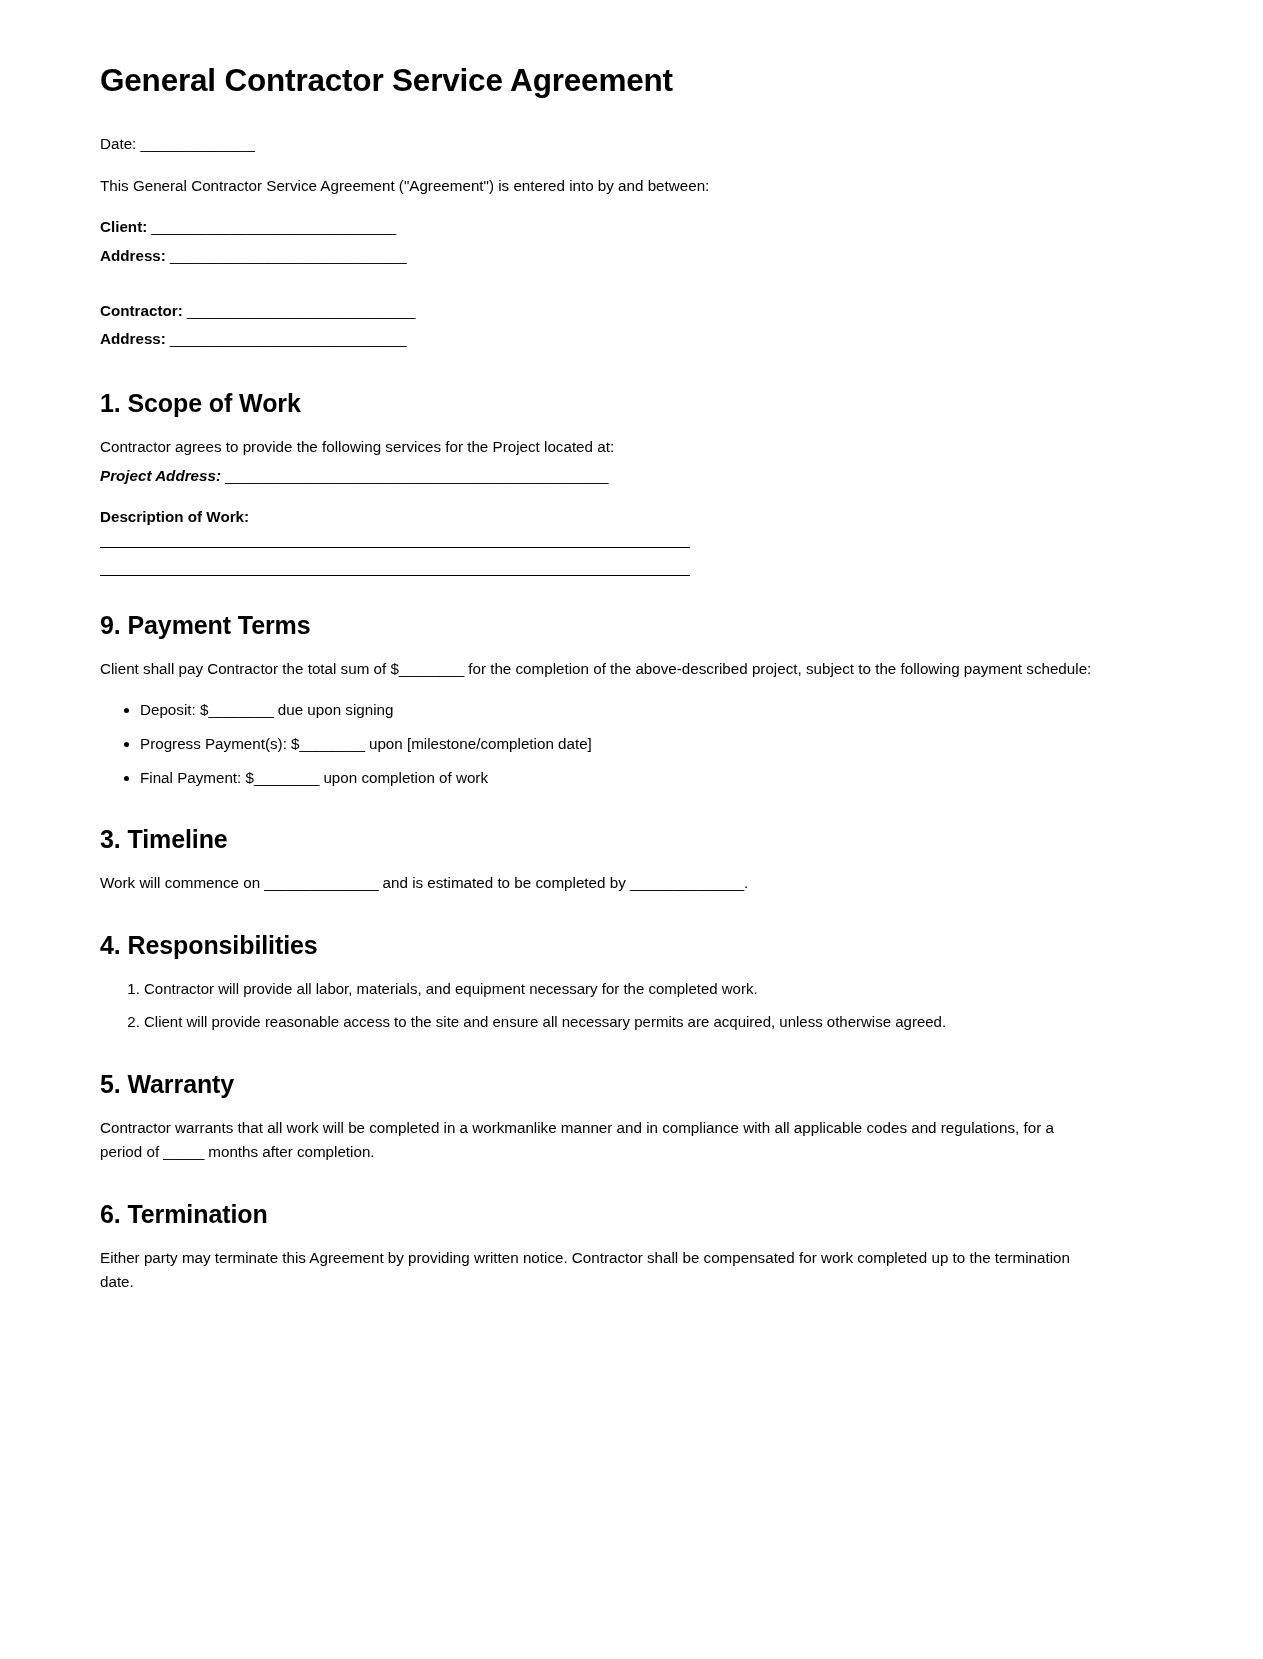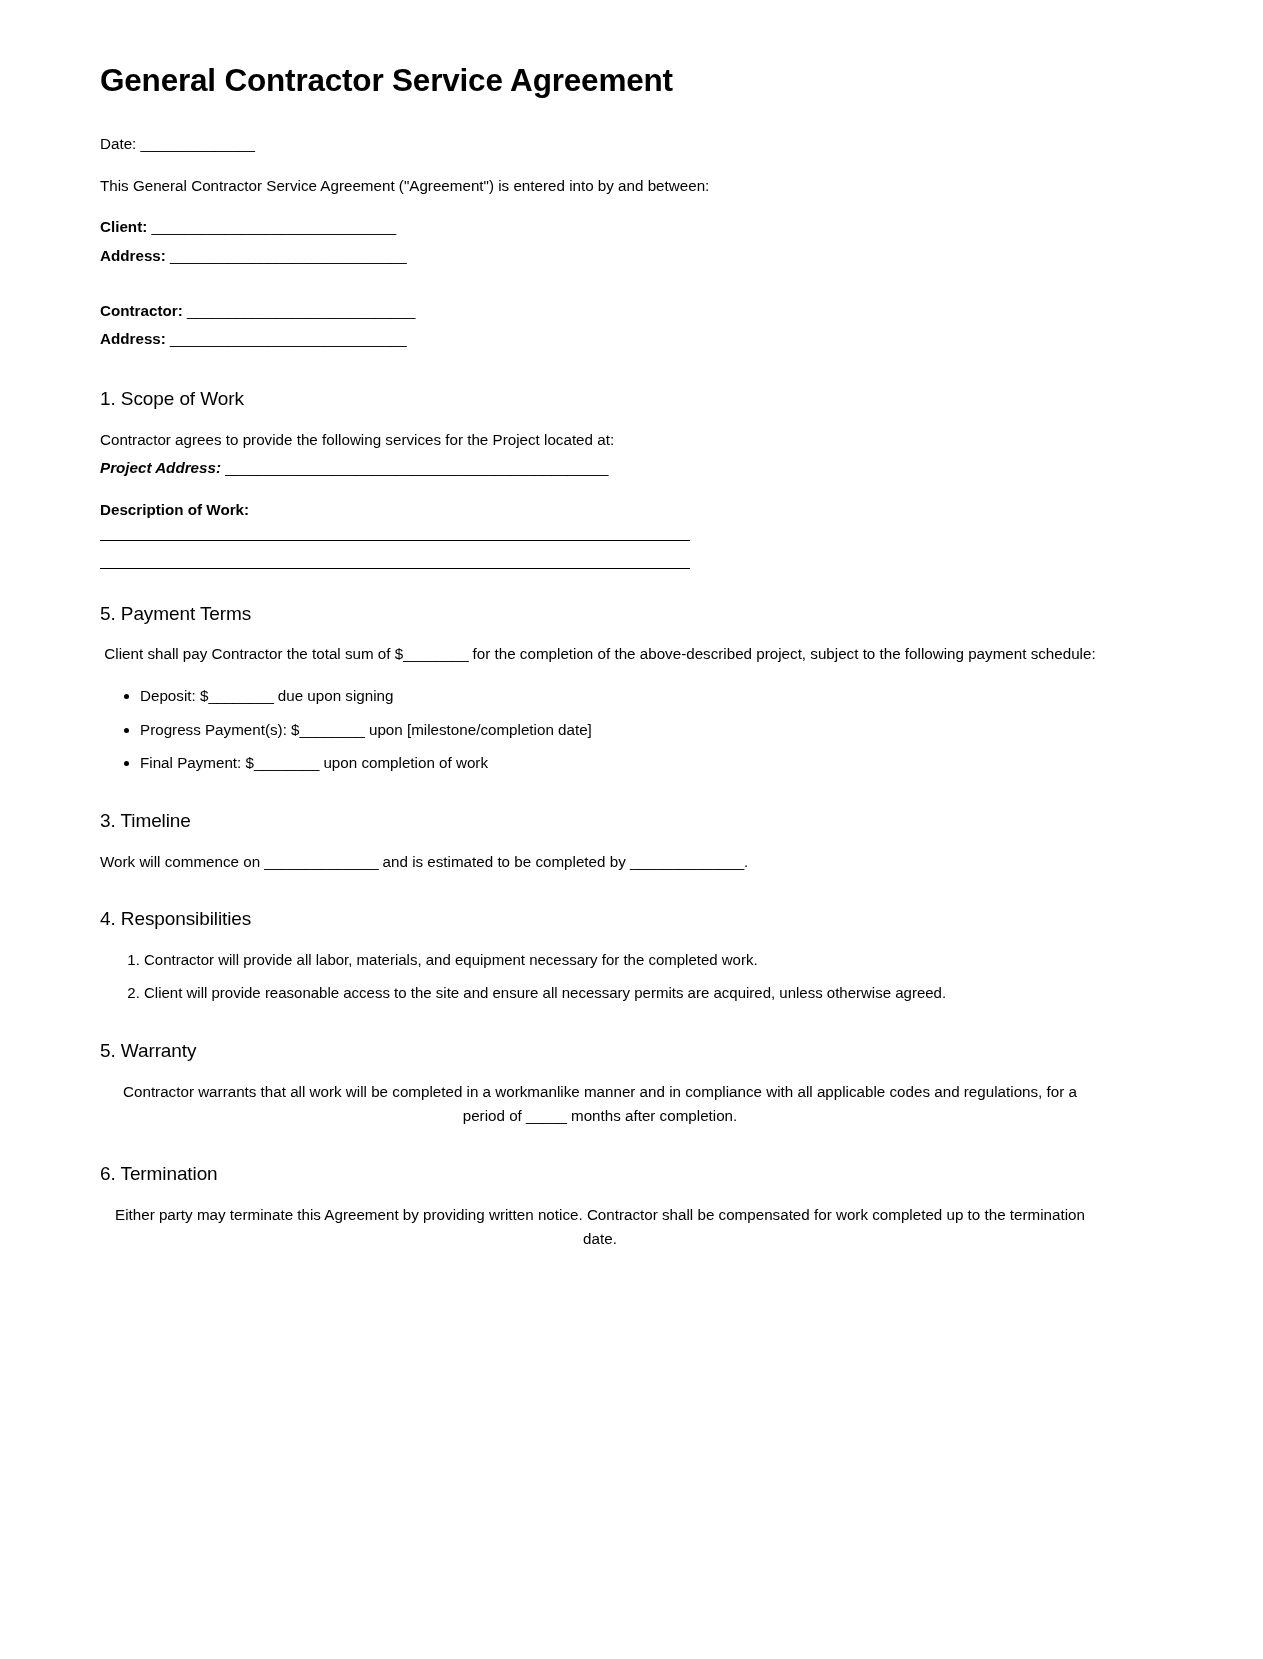--- a/index.html
+++ b/index.html
@@ -38,22 +38,22 @@
     margin-bottom: 4px;
   }
   .gap-md { height: 26px; }
   .b { font-weight: bold; }
   .i { font-style: italic; font-weight: bold; }
   .blank {
     letter-spacing: -0.3px;
     white-space: pre;
   }
   h2.section {
-    font-size: 19px;
-    font-weight: normal;
+    font-size: 25px;
+    font-weight: bold;
     margin: 34px 0 17px 0;
     line-height: 1.2;
     letter-spacing: -0.1px;
   }
   h2.section.first {
     margin-top: 36px;
   }
   .rule-wrap {
     margin-top: 14px;
   }
@@ -78,21 +78,20 @@
     padding-left: 44px;
     list-style: decimal;
   }
   ol.numbers li {
     font-size: 15px;
     line-height: 1.62;
     margin-bottom: 9px;
   }
   .body-wide {
     max-width: 1000px;
-    text-align: center;
   }
 </style>
 </head>
 <body>
 
 <div class="page">
 
   <h1 class="doc-title">General Contractor Service Agreement</h1>
 
   <p class="line">
@@ -127,21 +126,21 @@
     <span class="i">Project Address:</span><span> </span><span class="blank">_______________________________________________</span>
   </p>
 
   <p class="line b">Description of Work:</p>
 
   <div class="rule-wrap">
     <div class="rule"></div>
     <div class="rule"></div>
   </div>
 
-  <h2 class="section">5. Payment Terms</h2>
+  <h2 class="section">9. Payment Terms</h2>
 
   <p class="line body-wide">
     <span>Client shall pay Contractor the total sum of $</span><span class="blank">________</span><span> for the completion of the above-described project, subject to the following payment schedule:</span>
   </p>
 
   <ul class="bullets">
     <li>
       <span>Deposit: $</span><span class="blank">________</span><span> due upon signing</span>
     </li>
     <li>

